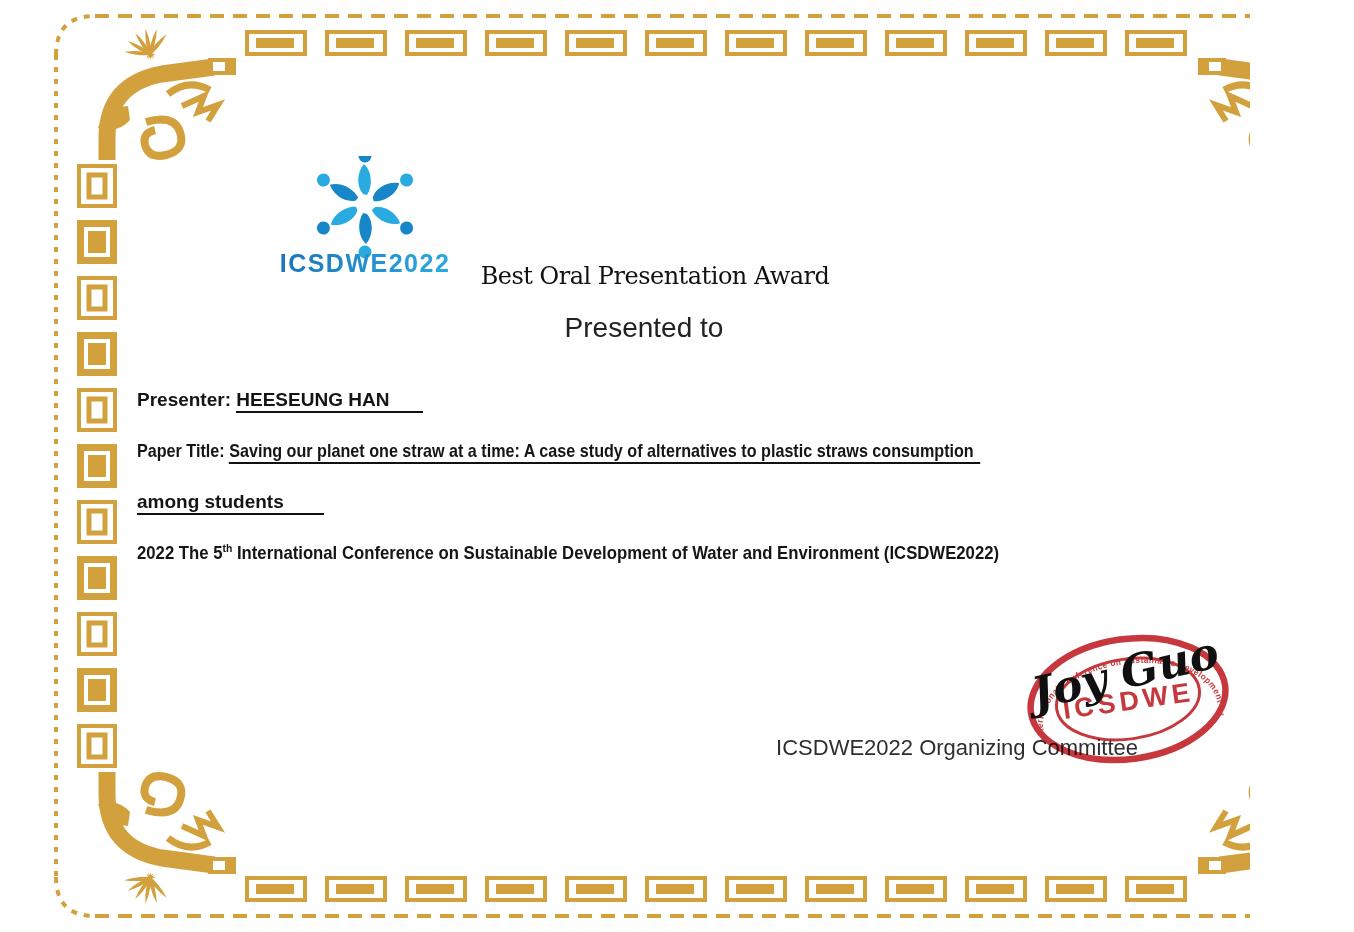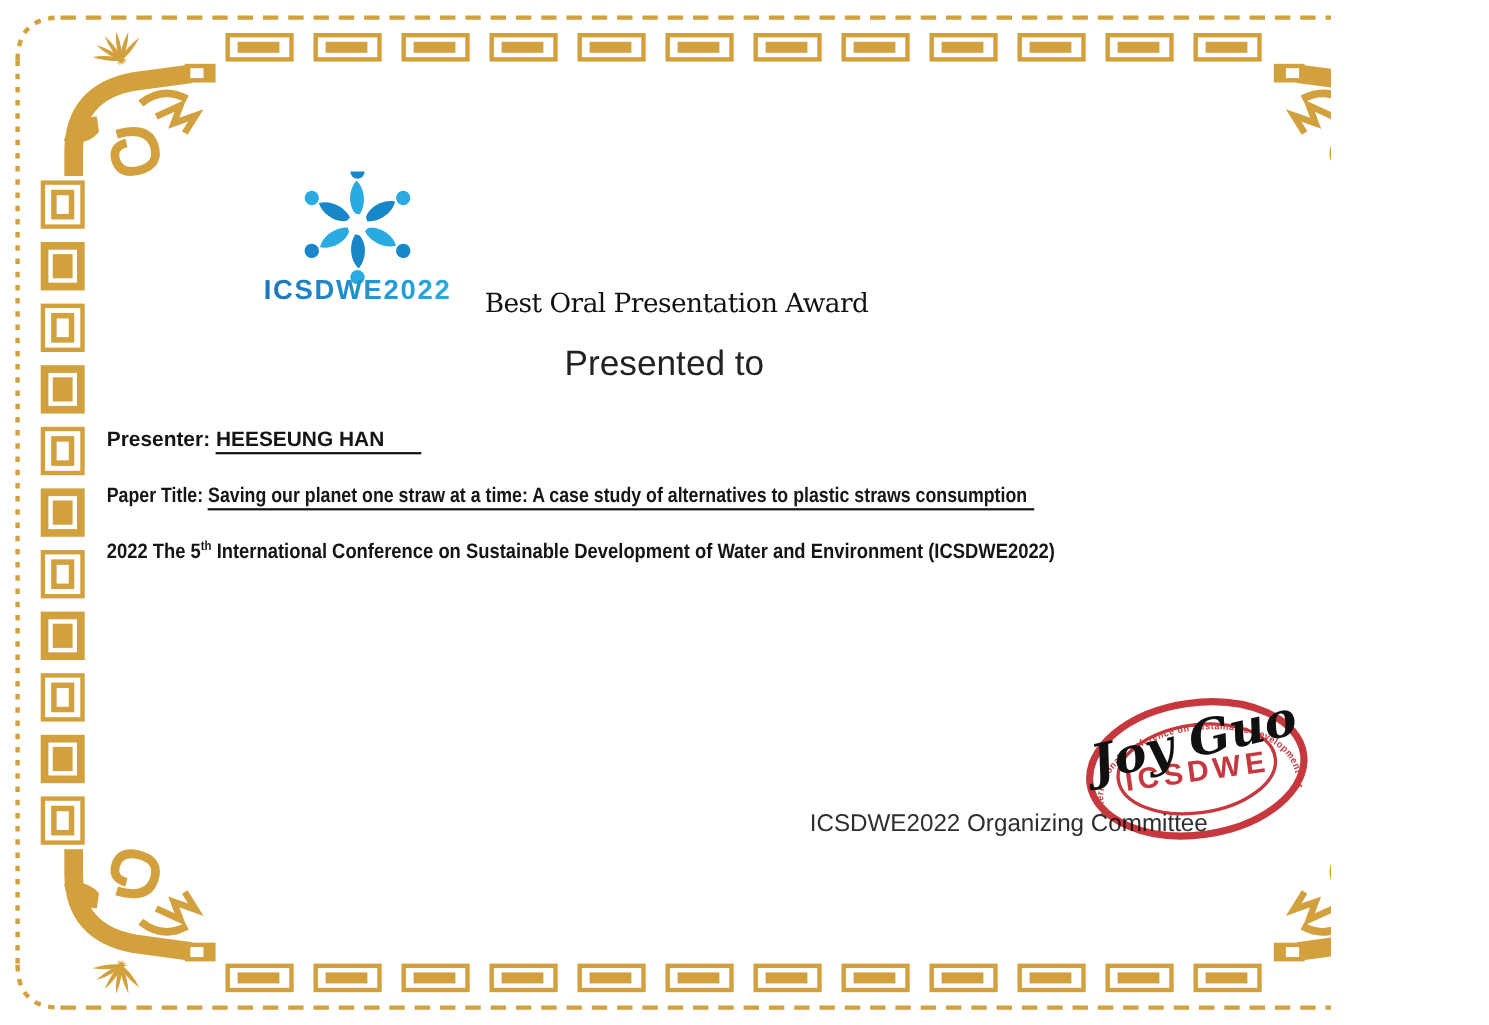--- a/index.html
+++ b/index.html
@@ -2,31 +2,32 @@
 <html><head>
 <meta charset="utf-8">
 <style>
   html,body{margin:0;padding:0;background:#ffffff;}
   .page{
     position:relative;
     width:1210px;height:932px;
     background:#ffffff;
     overflow:hidden;
     font-family:"Liberation Sans",sans-serif;
+    margin-left:40px;
   }
   .border-svg{position:absolute;left:0;top:0;z-index:0;}
   .logo{position:absolute;left:238px;top:156px;width:174px;text-align:center;z-index:2;}
   .cert-title{
     position:absolute;left:20px;right:0;top:262px;text-align:center;
     font-family:"DejaVu Serif",serif;font-weight:400;font-size:24px;color:#111;
     letter-spacing:-0.5px;z-index:2;
   }
   .presented{
     position:absolute;left:0;right:2px;top:312px;text-align:center;
-    font-size:32px;font-weight:400;color:#222;z-index:2;
+    font-size:28px;font-weight:400;color:#222;z-index:2;
   }
   .body-block{
     position:absolute;left:97px;top:374px;width:1170px;z-index:2;
     font-size:19px;font-weight:700;color:#151515;
   }
   .body-line{height:51px;line-height:51px;white-space:nowrap;}
   .squeeze85{transform:scaleX(0.85);transform-origin:left center;}
   .squeeze88{transform:scaleX(0.88);transform-origin:left center;}
   .uline{border-bottom:2px solid #111;padding-bottom:1px;}
   .pad-name{padding-right:34px;}
@@ -197,20 +198,23 @@
 
   <div class="body-block">
     <div class="body-line">
       <span>Presenter:</span>
       <span class="uline pad-name">HEESEUNG HAN</span>
     </div>
     <div class="body-line squeeze85">
       <span>Paper Title:</span>
       <span class="uline pad-tiny">Saving our planet one straw at a time: A case study of alternatives to plastic straws consumption</span>
     </div>
+    <div class="body-line">
+      <span class="uline pad-short">among students</span>
+    </div>
     <div class="body-line squeeze88">
       <span>2022 The 5</span><sup class="th">th</sup><span> International Conference on Sustainable Development of Water and Environment (ICSDWE2022)</span>
     </div>
   </div>
 
   <div class="committee">ICSDWE2022 Organizing Committee</div>
 
   <div class="stamp">
     <svg width="212" height="134" viewBox="0 0 212 134">
       <g opacity="0.92">

